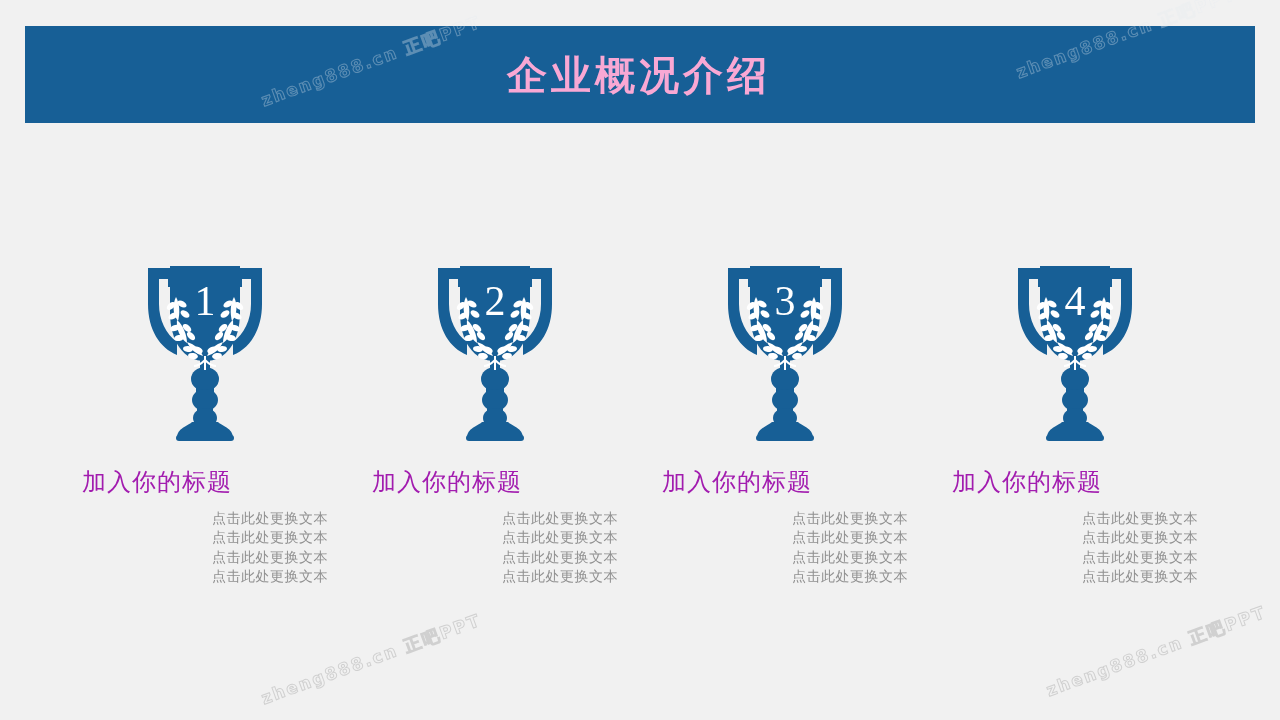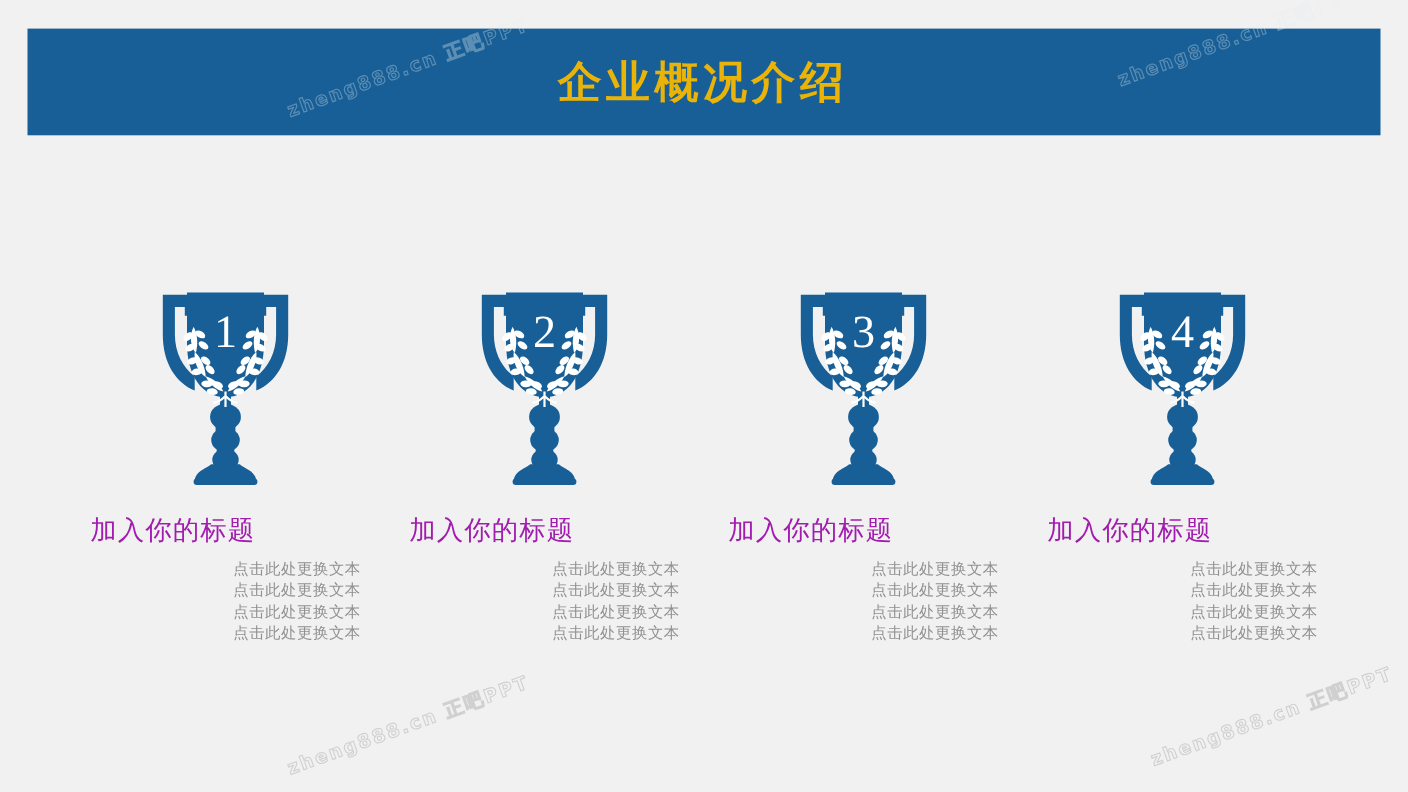--- a/index.html
+++ b/index.html
@@ -54,21 +54,21 @@
     background: #175f96;
     z-index: 2;
   }
   .header-title {
     position: absolute;
     left: 0;
     right: 2px;
     top: 50%;
     transform: translateY(-50%);
     text-align: center;
-    color: #eab308;
+    color: #f9a8d4;
     font-family: "DejaVu Sans", sans-serif;
     font-size: 40px;
     font-weight: bold;
     letter-spacing: 4px;
     z-index: 3;
   }
 
   
   .columns {
     position: absolute;

